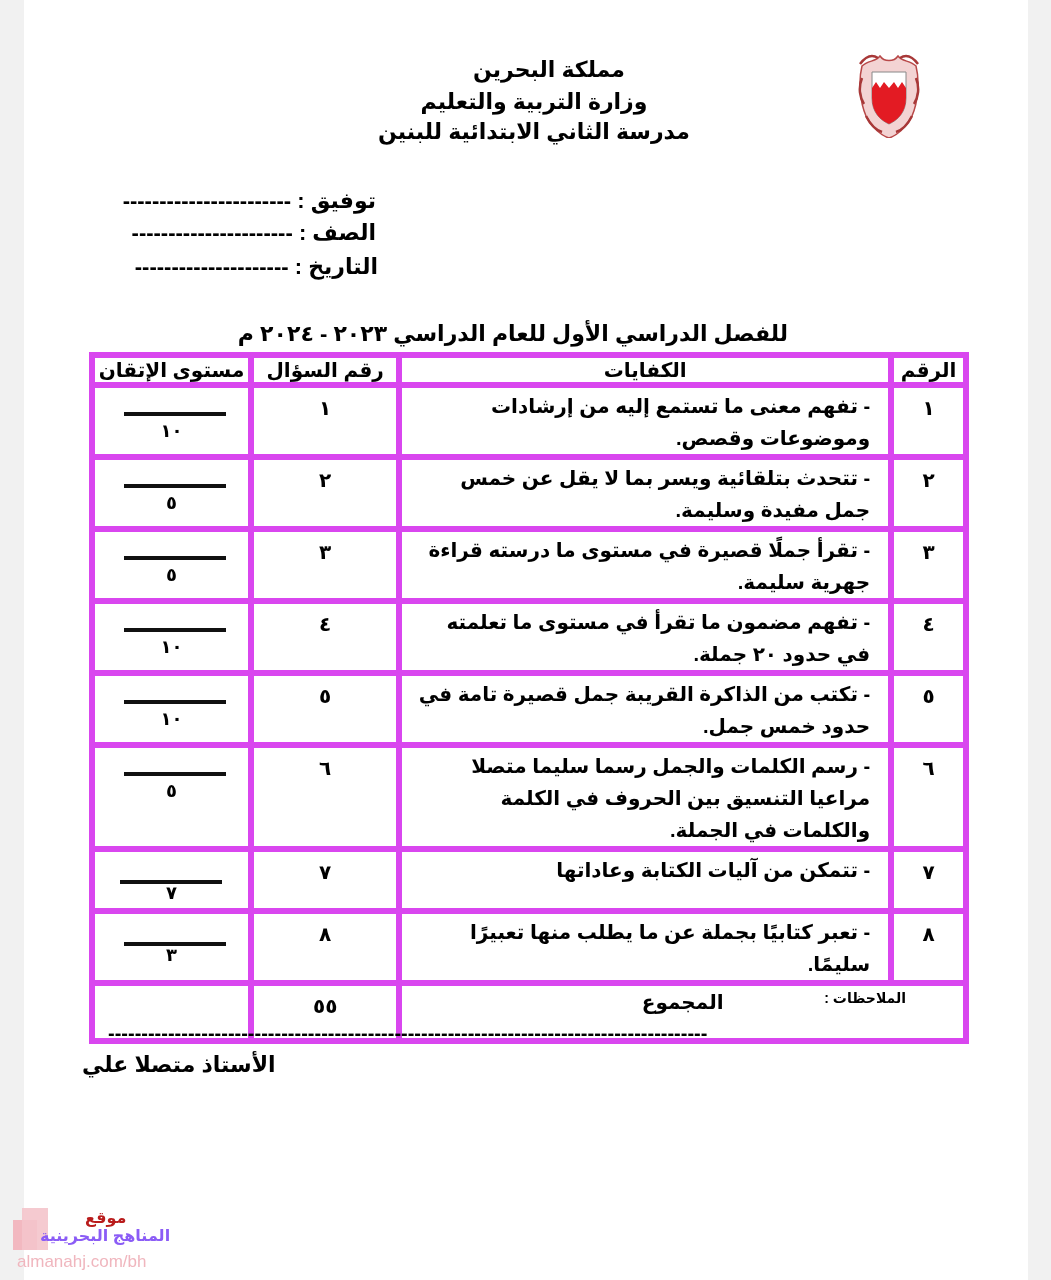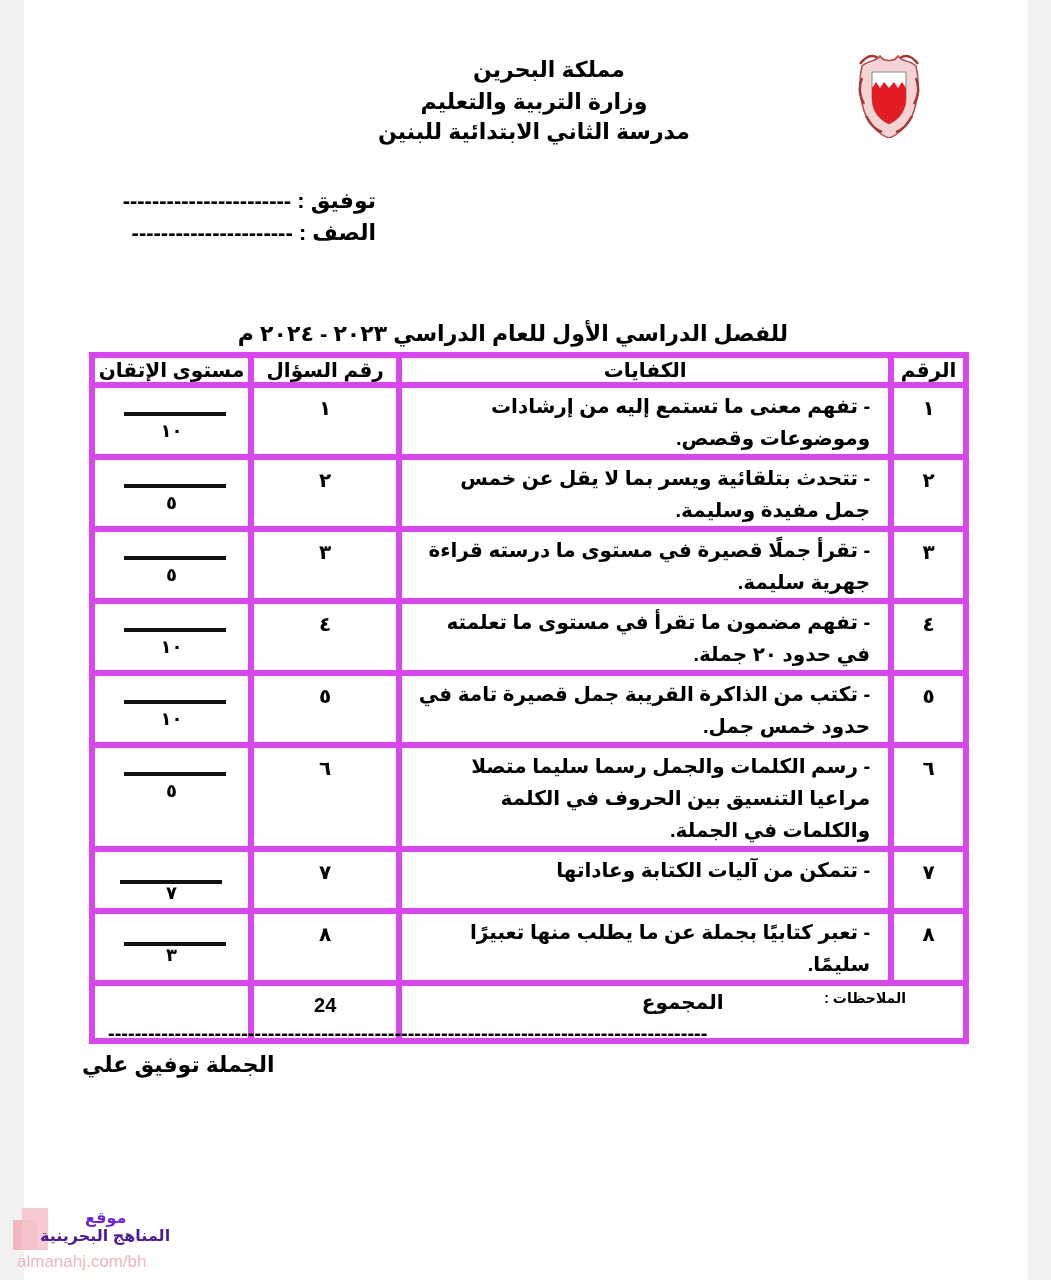--- a/index.html
+++ b/index.html
@@ -37,22 +37,22 @@
   .frac-line { position: absolute; left: 29px; width: 102px; height: 4px; background: #111; top: 24px; }
   .frac-val { position: absolute; left: 0; right: 0; top: 32px; text-align: center; font-size: 18px; font-weight: bold; }
   tr.total td { height: 58px; }
   td.total-label { text-align: center; font-size: 20px; padding-top: 4px; }
   .notes { position: absolute; font-weight: bold; font-size: 14px; }
   .dashes { position: absolute; font-weight: bold; font-size: 20px; letter-spacing: 0px; white-space: nowrap; overflow: hidden; }
   .teacher { position: absolute; font-weight: bold; font-size: 22px; }
   .watermark { position: absolute; left: 0; top: 1190px; width: 200px; height: 90px; }
   .wm-sq1 { position: absolute; left: 13px; top: 30px; width: 24px; height: 30px; background: #f2b8c0; }
   .wm-sq2 { position: absolute; left: 22px; top: 18px; width: 26px; height: 42px; background: #f4c4cb; opacity: .9; }
-  .wm-t1 { position: absolute; left: 85px; top: 18px; font-size: 16px; color: #6d28d9; font-weight: bold; direction: rtl; }
-  .wm-t2 { position: absolute; left: 40px; top: 36px; font-size: 16px; color: #4c1d95; font-weight: bold; direction: rtl; }
+  .wm-t1 { position: absolute; left: 85px; top: 18px; font-size: 16px; color: #b91c1c; font-weight: bold; direction: rtl; }
+  .wm-t2 { position: absolute; left: 40px; top: 36px; font-size: 16px; color: #8b5cf6; font-weight: bold; direction: rtl; }
   .wm-t3 { position: absolute; left: 17px; top: 62px; font-size: 17px; color: #f0b6be; }
 </style>
 </head>
 <body>
 
 <div class="page">
 
   <div class="abs hdr-line rtl" style="left:325px; top:56px;">مملكة البحرين</div>
   <div class="abs hdr-line rtl" style="left:310px; top:88px;">وزارة التربية والتعليم</div>
   <div class="abs hdr-line rtl" style="left:310px; top:118px;">مدرسة الثاني الابتدائية للبنين</div>
@@ -68,20 +68,24 @@
     </svg>
   </div>
 
   <div class="field rtl" style="right:652px; top:186px;">
     <span>توفيق :</span>
     <span class="dash">-----------------------</span>
   </div>
   <div class="field rtl" style="right:652px; top:218px;">
     <span>الصف :</span>
     <span class="dash">----------------------</span>
+  </div>
+  <div class="field rtl" style="right:650px; top:252px;">
+    <span>التاريخ :</span>
+    <span class="dash">---------------------</span>
   </div>
 
   <div class="title rtl" style="right:240px; top:319px;">للفصل الدراسي الأول للعام الدراسي ٢٠٢٣ -  ٢٠٢٤ م</div>
 
   <table class="grid">
     <colgroup>
       <col class="c-num">
         <col class="c-comp">
         <col class="c-q">
         <col class="c-lvl">
@@ -162,30 +166,30 @@
         <td class="num">٨</td>
         <td class="comp">- تعبر كتابيًا بجملة عن ما يطلب منها تعبيرًا سليمًا.</td>
         <td class="qno">٨</td>
         <td class="lvl">
           <div class="frac-line" style="top:28px;"></div>
           <div class="frac-val" style="top:30px;">٣</div>
         </td>
       </tr>
       <tr class="total">
         <td class="total-label" colspan="2">المجموع</td>
-        <td class="qno">24</td>
+        <td class="qno">٥٥</td>
         <td></td>
       </tr>
     </tbody>
   </table>
 
   <div class="notes rtl" style="right:122px; top:990px;">الملاحظات :</div>
   <div class="dashes" style="left:84px; top:1022px; width:846px;">------------------------------------------------------------------------------------------</div>
 
-  <div class="teacher rtl" style="left:58px; top:1052px;">الجملة توفيق علي</div>
+  <div class="teacher rtl" style="left:58px; top:1052px;">الأستاذ متصلا علي</div>
 </div>
 
 <div class="watermark">
   <div class="wm-sq1"></div>
   <div class="wm-sq2"></div>
   <div class="wm-t1">موقع</div>
   <div class="wm-t2">المناهج البحرينية</div>
   <div class="wm-t3">almanahj.com/bh</div>
 </div>
 

